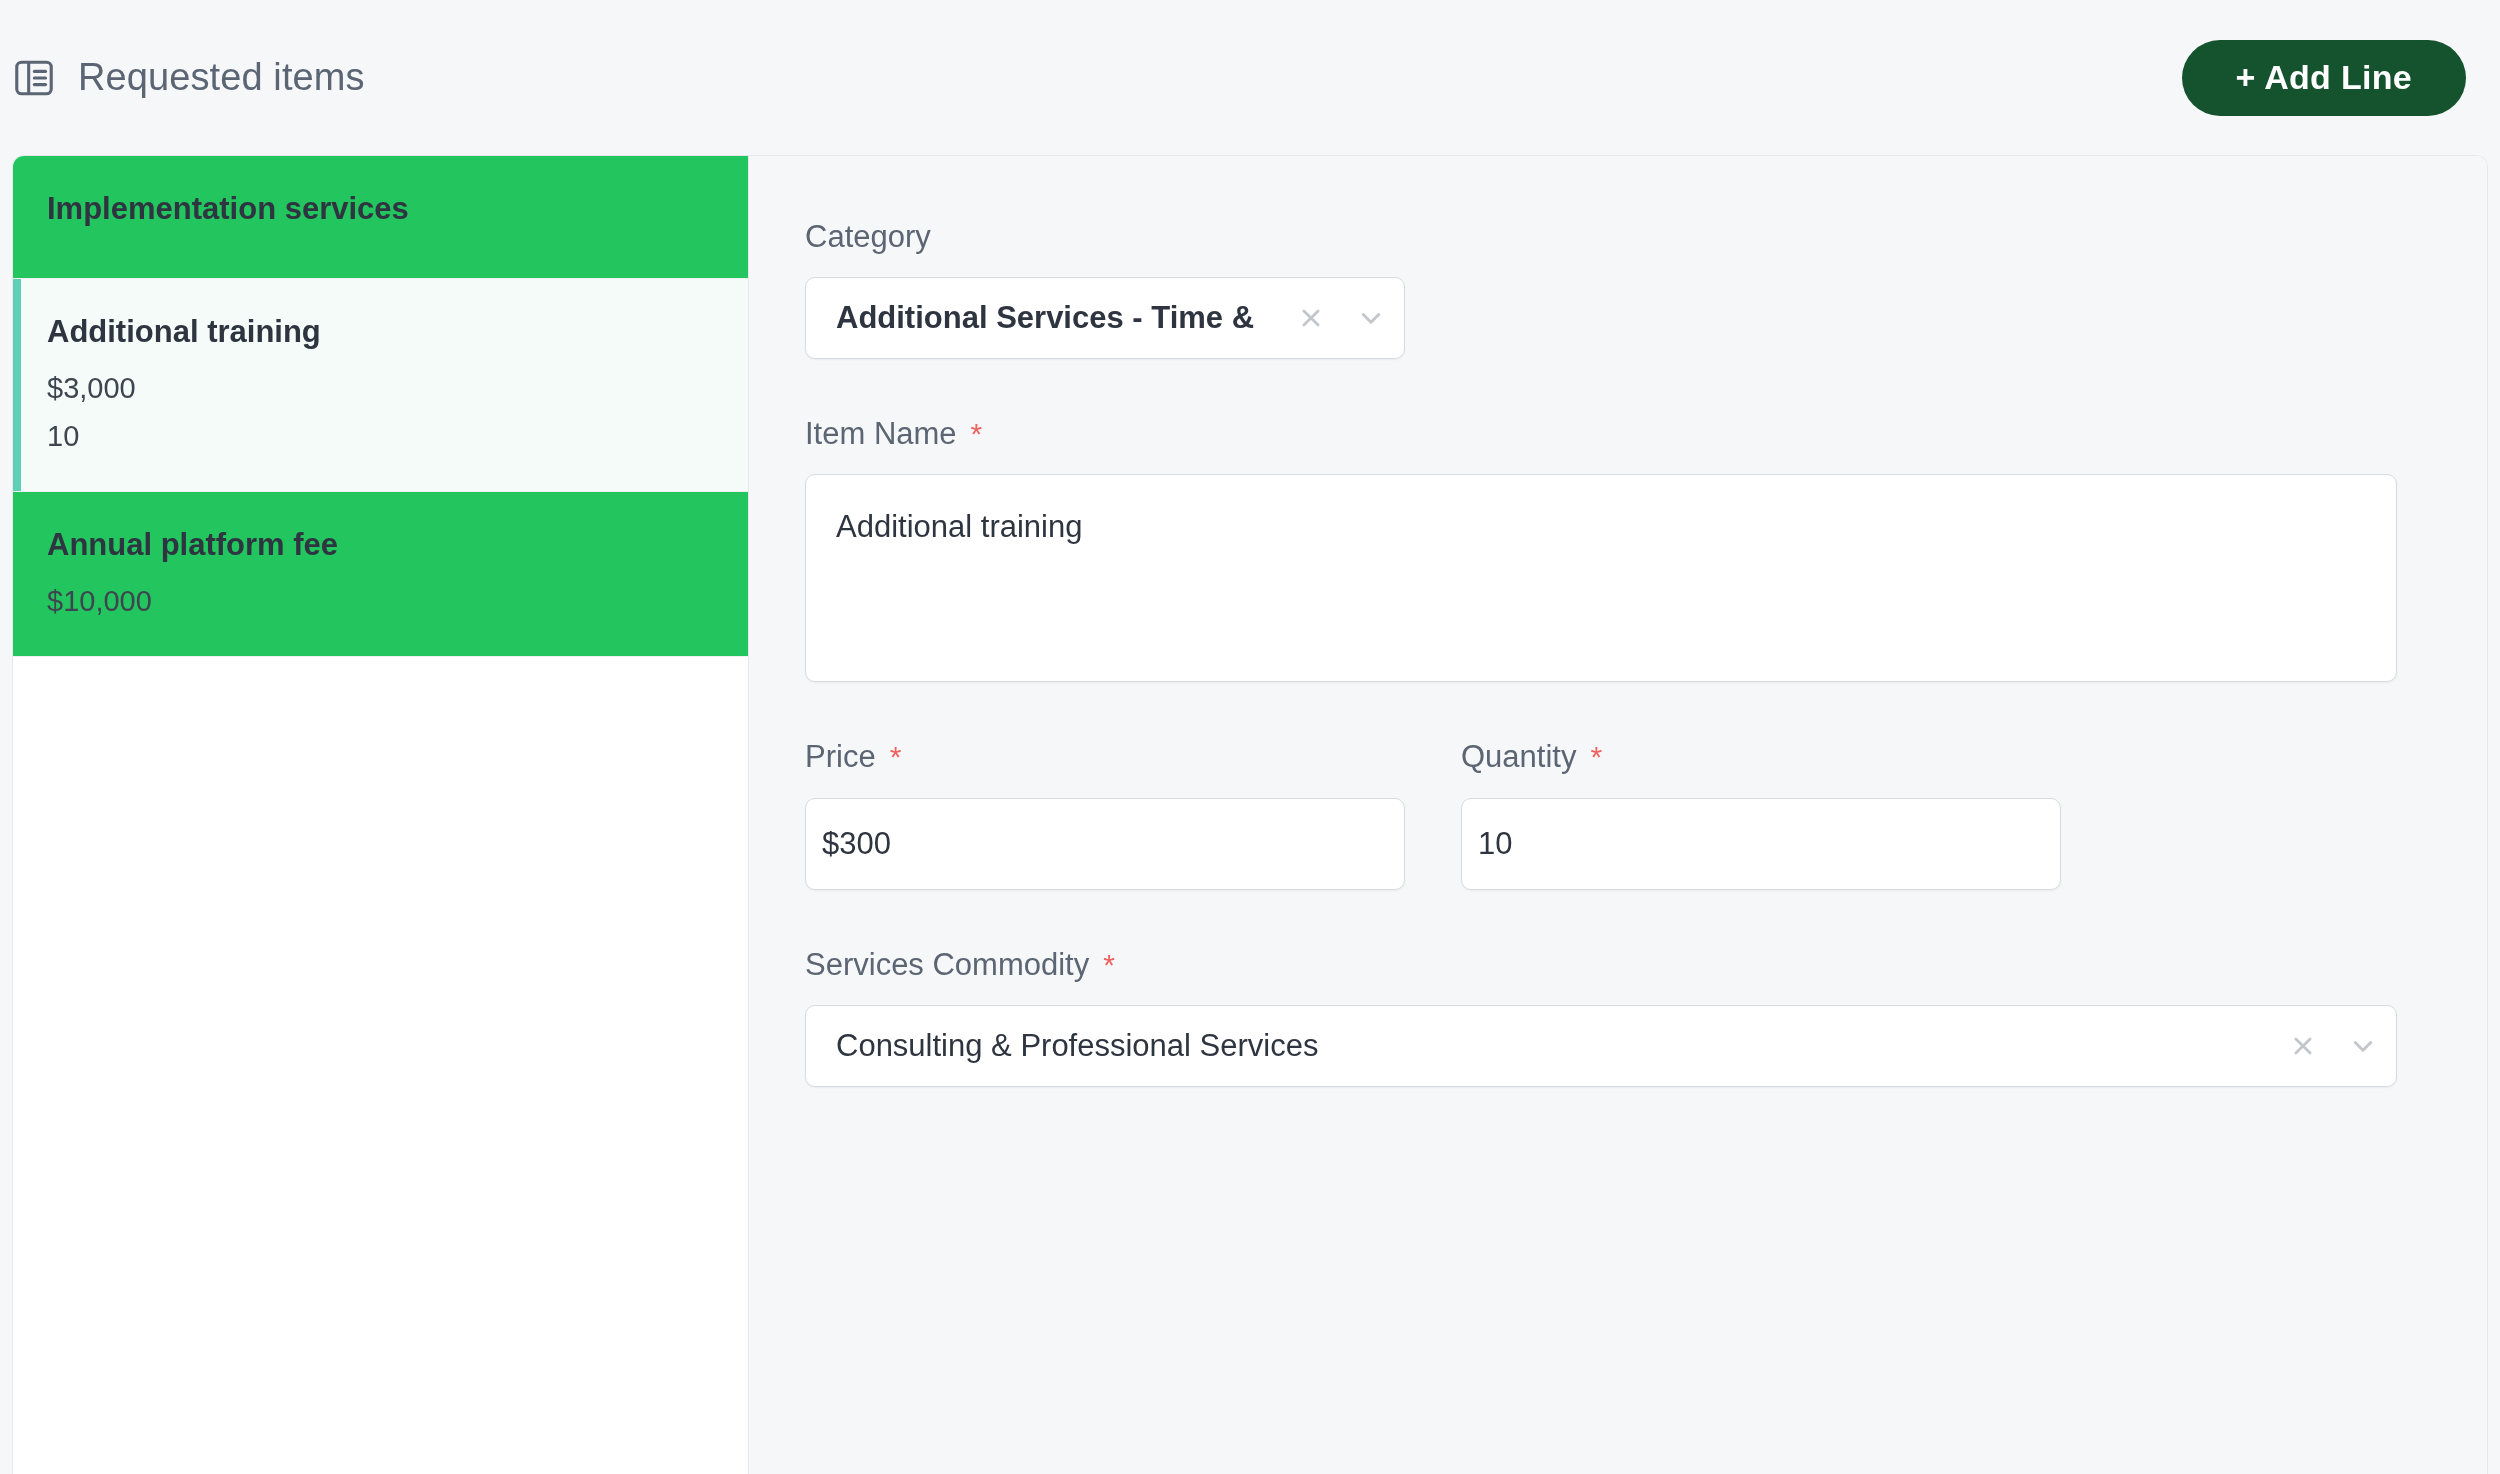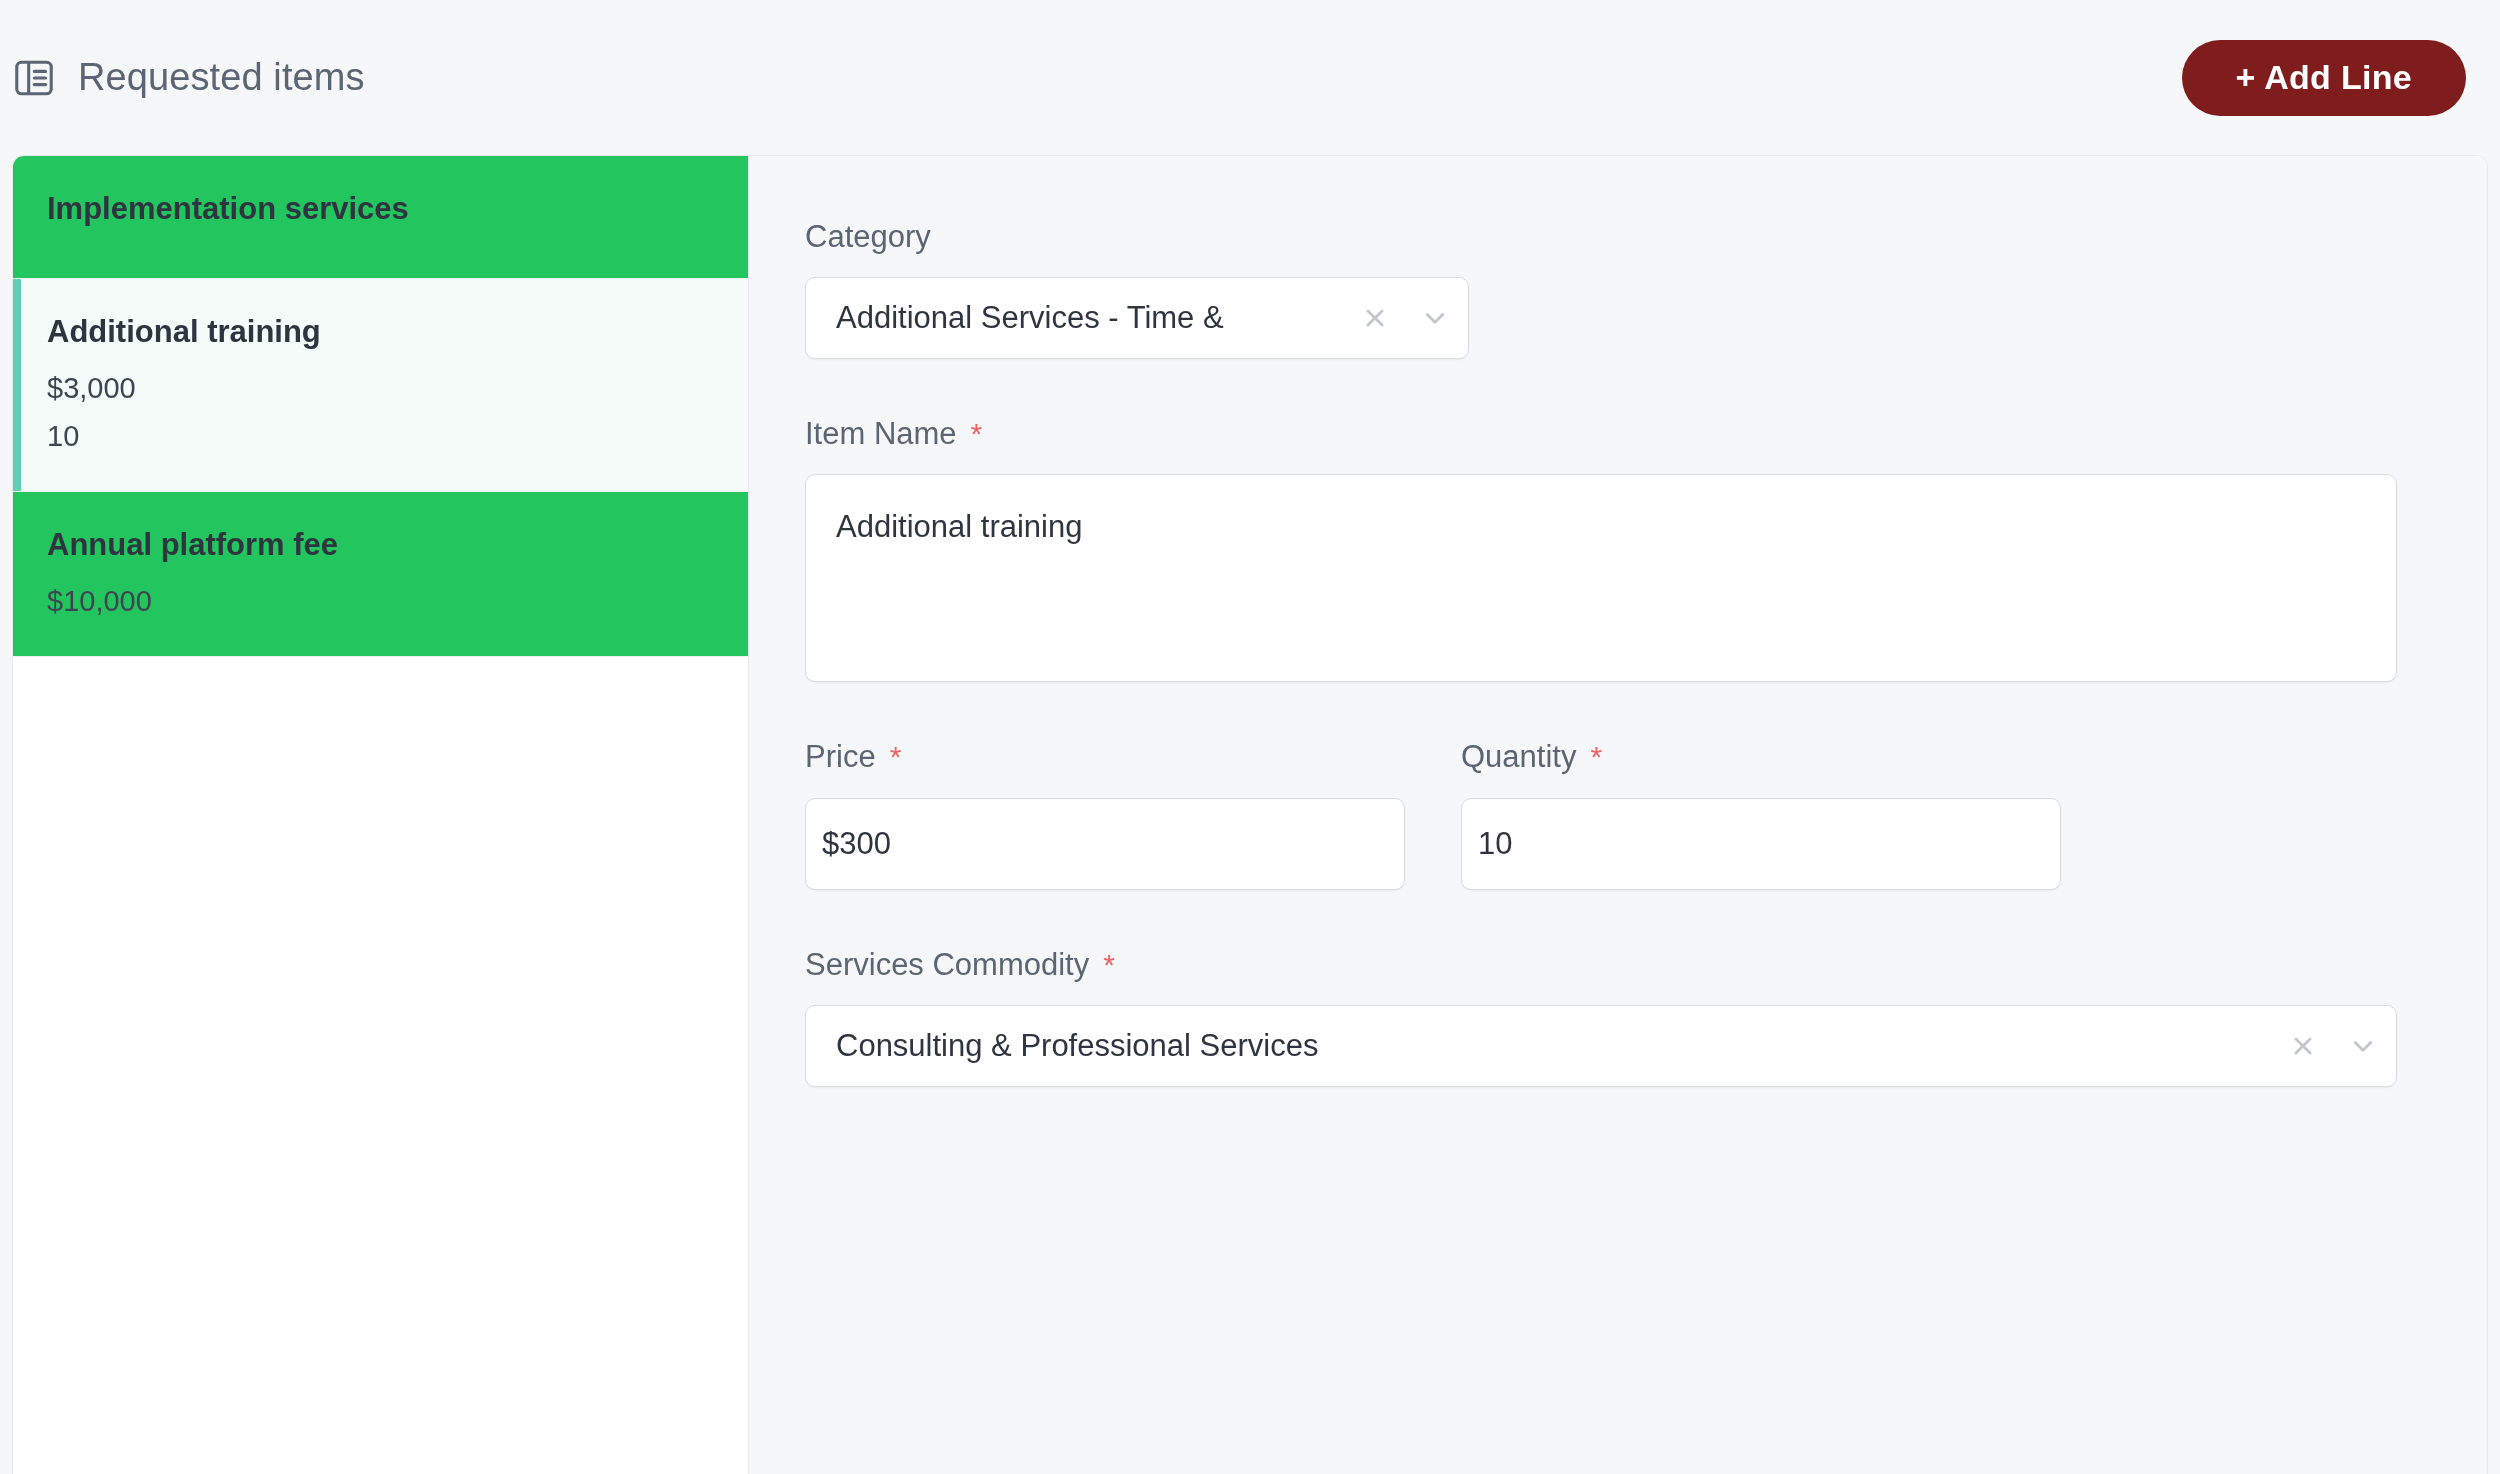--- a/index.html
+++ b/index.html
@@ -56,21 +56,21 @@
   .topbar-spacer { flex: 1 1 auto; }
 
   .add-line-btn {
     display: inline-flex;
     align-items: center;
     justify-content: center;
     height: 76px;
     padding: 0 54px;
     border: none;
     border-radius: 42px;
-    background: #7f1d1d;
+    background: #14532d;
     color: #ffffff;
     font-family: "Liberation Sans", sans-serif;
     font-size: 34px;
     font-weight: bold;
     letter-spacing: 0.3px;
     cursor: pointer;
     white-space: nowrap;
   }
 
   
@@ -225,21 +225,21 @@
 
   .row {
     display: flex;
     gap: 56px;
     margin-bottom: 56px;
   }
 
   .row .col-narrow { width: 600px; flex: 0 0 600px; }
   .row .col-narrow .field-group { margin-bottom: 0; }
 
-  .w-narrow { width: 664px; }
+  .w-narrow { width: 600px; font-weight: bold; }
   .w-full { width: 100%; }
 </style>
 </head>
 <body>
 
 <div class="app">
 
   <div class="topbar">
     <div class="topbar-left">
       <svg class="panel-icon" viewBox="0 0 24 24" fill="none">

